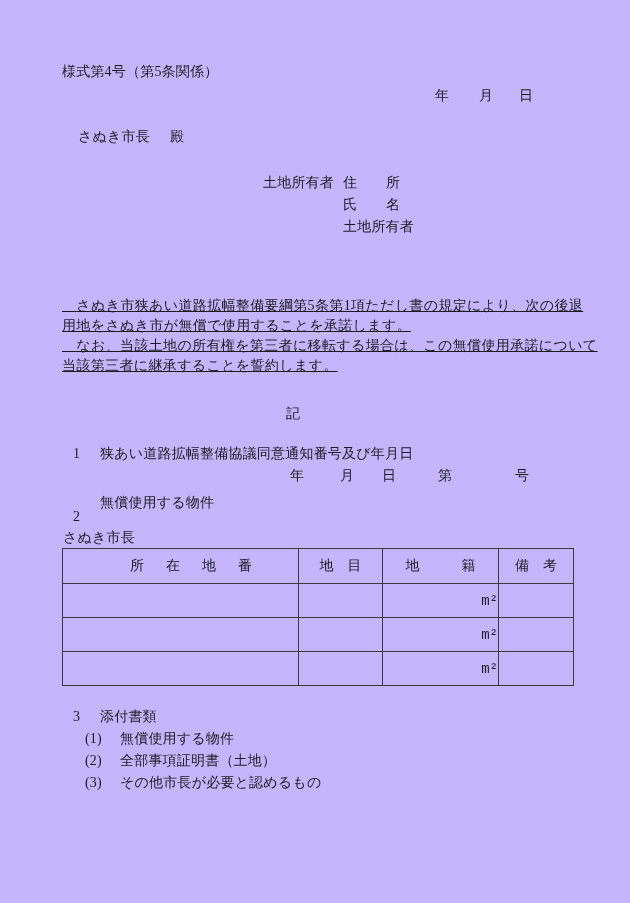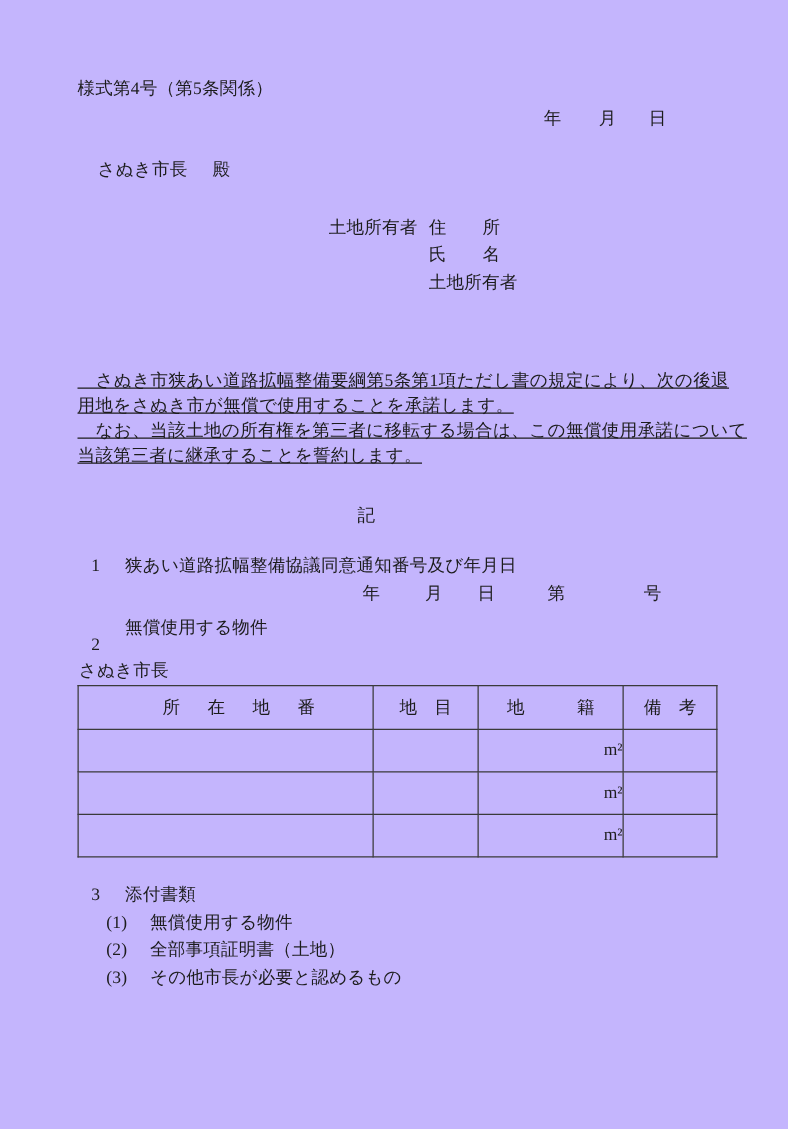--- a/index.html
+++ b/index.html
@@ -32,21 +32,21 @@
     color:#1c1c1c;
   }
   table.land td{
     border:1px solid #3a3a3a;
     padding:0;
     vertical-align:middle;
     overflow:hidden;
   }
   td.hdr{text-align:center;height:34px;}
   td.hdr.sp{letter-spacing:4px;padding-left:25px;}
-  tr.datarow td{height:33px;}
+  tr.datarow td{height:33px;font-family:Liberation Mono, monospace;}
   td.area{text-align:right;padding-right:6px;}
 </style>
 </head>
 <body>
 
 <div class="page">
 
   <div class="abs" style="left:62px;top:64px">様式第4号（第5条関係）</div>
 
   <div>

